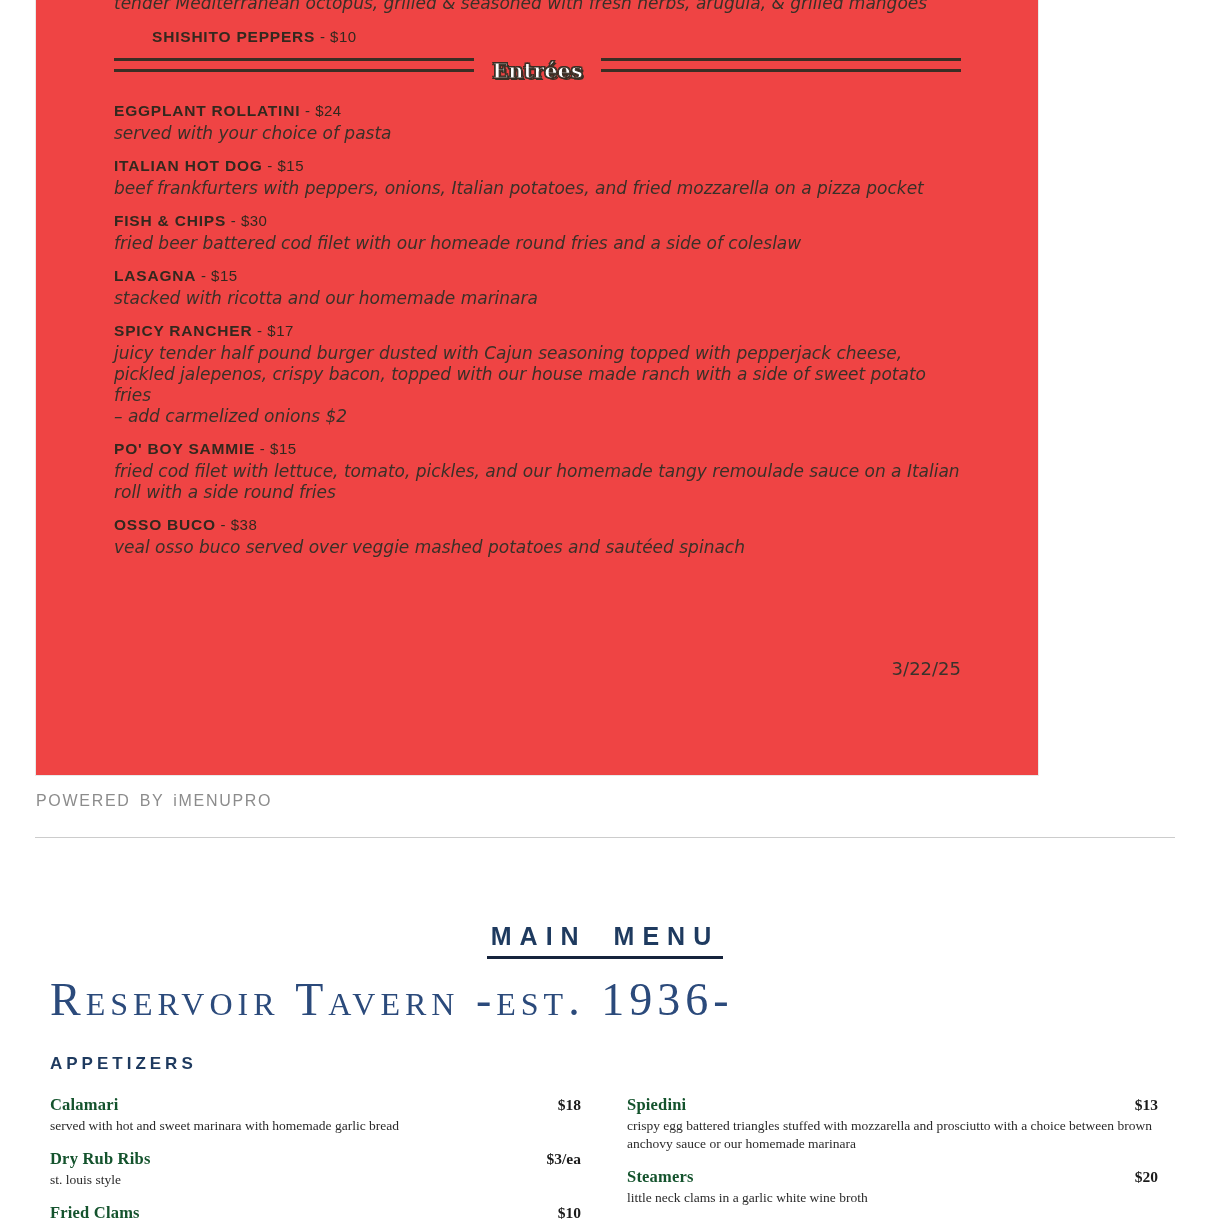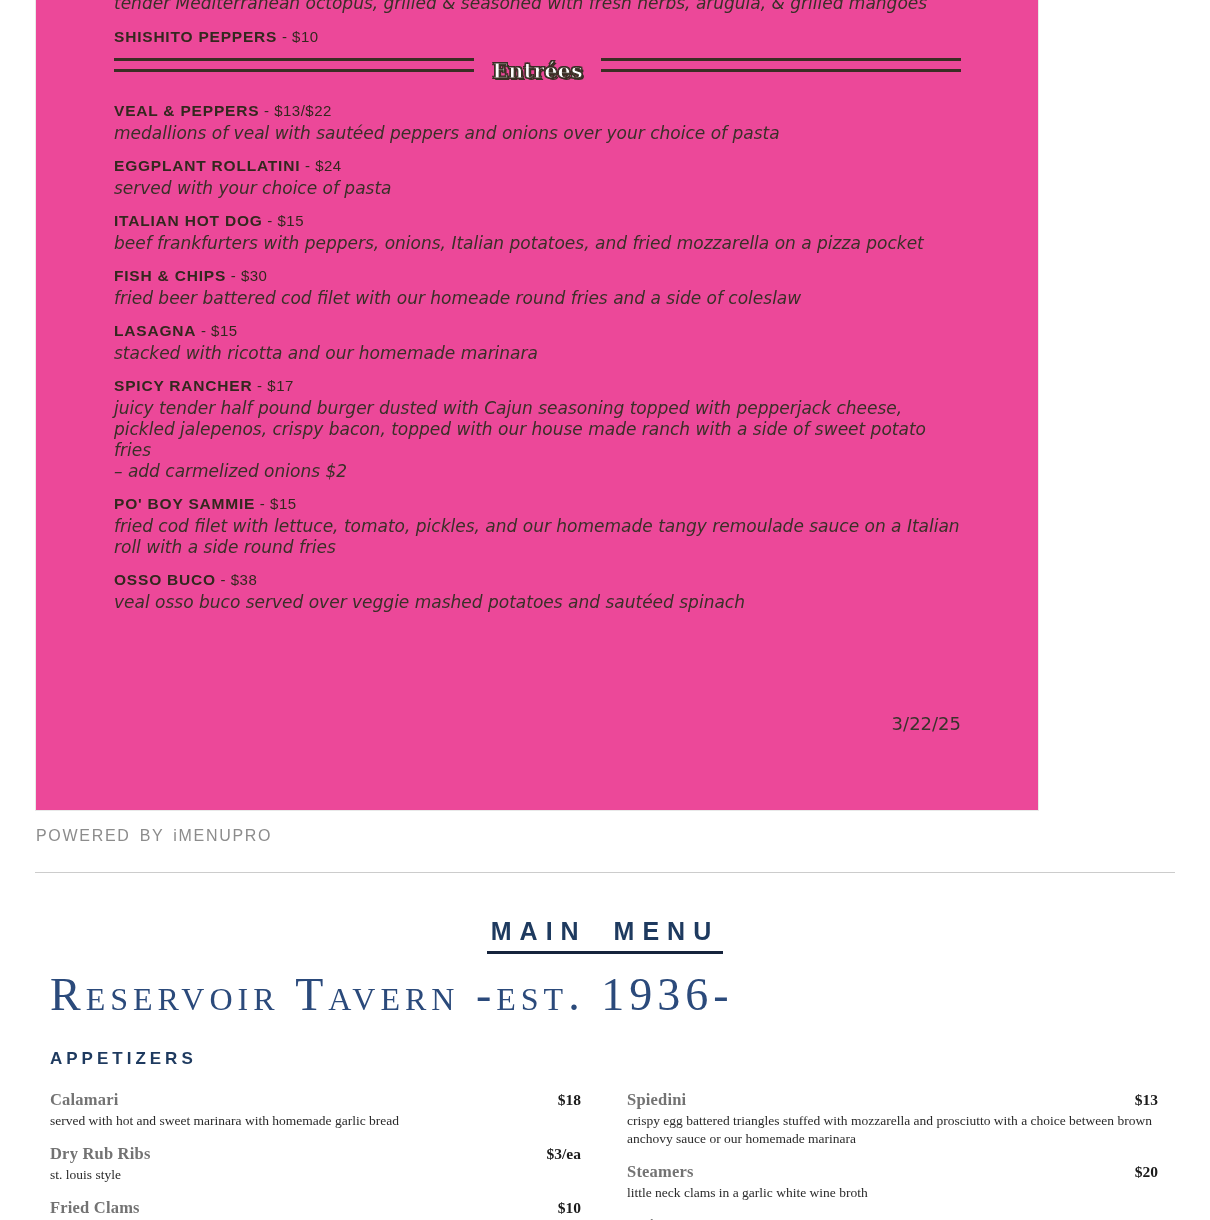--- a/index.html
+++ b/index.html
@@ -1,53 +1,53 @@
 <!DOCTYPE html>
 <html><head>
 <meta charset="utf-8">
 <style>
   html,body{margin:0;padding:0;width:1210px;height:1220px;overflow:hidden;background:#ffffff;}
   body{font-family:"Liberation Sans",sans-serif;color:#222;}
 
   
-  .flyer{box-sizing:border-box;width:1004px;margin-left:35px;background:#ec4899;
-         border:1px solid #e9e9e9;border-top:none;padding:0 77px 76px 78px;overflow:hidden;}
+  .flyer{box-sizing:border-box;width:1004px;margin-left:35px;background:#ef4444;
+         border:1px solid #e9e9e9;border-top:none;padding:0 77px 96px 78px;overflow:hidden;}
   .f-cut{margin-top:-7px;line-height:21px;font-family:"DejaVu Sans",sans-serif;
          font-style:italic;font-size:17px;color:#3a3028;white-space:nowrap;}
   .f-item{margin-bottom:10px;}
-  #flyer-pre .f-item{margin-top:11px;margin-bottom:0;}
+  #flyer-pre .f-item{margin-top:11px;margin-bottom:0;margin-left:38px;}
   .f-name{line-height:24px;color:#33281e;}
   .f-title{font-weight:700;font-size:15.5px;letter-spacing:.8px;}
   .f-price{font-size:15px;letter-spacing:.5px;}
   .f-desc{font-family:"DejaVu Sans",sans-serif;font-style:italic;font-size:17px;
           color:#3a3028;line-height:21px;}
   .f-divider{display:flex;margin:9px 0 16px 0;}
   .f-line{flex:1;height:8px;border-top:3px solid #3a2e24;border-bottom:3px solid #3a2e24;}
   .f-divider-label{margin:0 18px;font-family:"DejaVu Serif",serif;font-weight:700;font-size:21px;
           color:#ffffff;-webkit-text-stroke:1px #3a2e24;
           text-shadow:2px 2px 0 #3a2e24,-1px -1px 0 #3a2e24,1px -1px 0 #3a2e24,-1px 1px 0 #3a2e24,1px 1px 0 #3a2e24;}
   .f-date{margin-top:100px;text-align:right;font-family:"DejaVu Sans",sans-serif;
           font-size:18px;color:#3a332c;}
 
   
   .powered{margin:16px 0 0 36px;font-size:16px;letter-spacing:1.7px;word-spacing:3px;color:#8c8c8c;}
   .rule{border:none;border-top:1px solid #cccccc;margin:27px 35px 0 35px;}
 
   
-  .mm-wrap{text-align:center;margin-top:44px;}
+  .mm-wrap{text-align:center;margin-top:84px;}
   .mm{display:inline-block;font-size:25px;font-weight:800;letter-spacing:8px;word-spacing:12px;
       color:#1e3a5f;border-bottom:3px solid #15233c;padding:0 4px 5px 4px;cursor:pointer;}
   .tavern{margin:16px 0 0 50px;font-family:"Liberation Serif",serif;font-weight:400;
           font-variant:small-caps;font-size:46px;letter-spacing:5px;color:#2b4a7b;line-height:1.1;}
   .apps-heading{margin:28px 0 0 50px;font-size:17px;font-weight:800;letter-spacing:4px;color:#1e3a5f;}
   .cols{display:grid;grid-template-columns:1fr 1fr;column-gap:46px;margin:20px 52px 0 50px;}
   .a-item{margin-bottom:13px;}
   .a-row{display:flex;justify-content:space-between;align-items:baseline;line-height:22px;
          font-family:"Liberation Serif",serif;}
-  .a-name{font-weight:700;font-size:16.5px;color:#737373;letter-spacing:.2px;}
+  .a-name{font-weight:700;font-size:16.5px;color:#14532d;letter-spacing:.2px;}
   .a-price{font-weight:700;font-size:15.5px;color:#1b1b1b;white-space:nowrap;}
   .a-desc{font-family:"Liberation Serif",serif;font-size:13.5px;color:#2a2a2a;line-height:18px;margin-top:1px;}
 </style>
 </head>
 <body>
 
 <div class="flyer">
   <div class="f-cut">tender Mediterranean octopus, grilled &amp; seasoned with fresh herbs, arugula, &amp; grilled mangoes</div>
 
   <div id="flyer-pre">
@@ -56,24 +56,20 @@
       </div>
     </div>
 
   <div class="f-divider">
     <div class="f-line"></div>
     <div class="f-divider-label">Entrées</div>
     <div class="f-line"></div>
   </div>
 
   <div id="flyer-items">
-      <div class="f-item">
-        <div class="f-name"><span class="f-title">VEAL &amp; PEPPERS</span><span class="f-price"> - $13/$22</span></div>
-        <div class="f-desc">medallions of veal with sautéed peppers and onions over your choice of pasta</div>
-      </div>
       <div class="f-item">
         <div class="f-name"><span class="f-title">EGGPLANT ROLLATINI</span><span class="f-price"> - $24</span></div>
         <div class="f-desc">served with your choice of pasta</div>
       </div>
       <div class="f-item">
         <div class="f-name"><span class="f-title">ITALIAN HOT DOG</span><span class="f-price"> - $15</span></div>
         <div class="f-desc">beef frankfurters with peppers, onions, Italian potatoes, and fried mozzarella on a pizza pocket</div>
       </div>
       <div class="f-item">
         <div class="f-name"><span class="f-title">FISH &amp; CHIPS</span><span class="f-price"> - $30</span></div>

